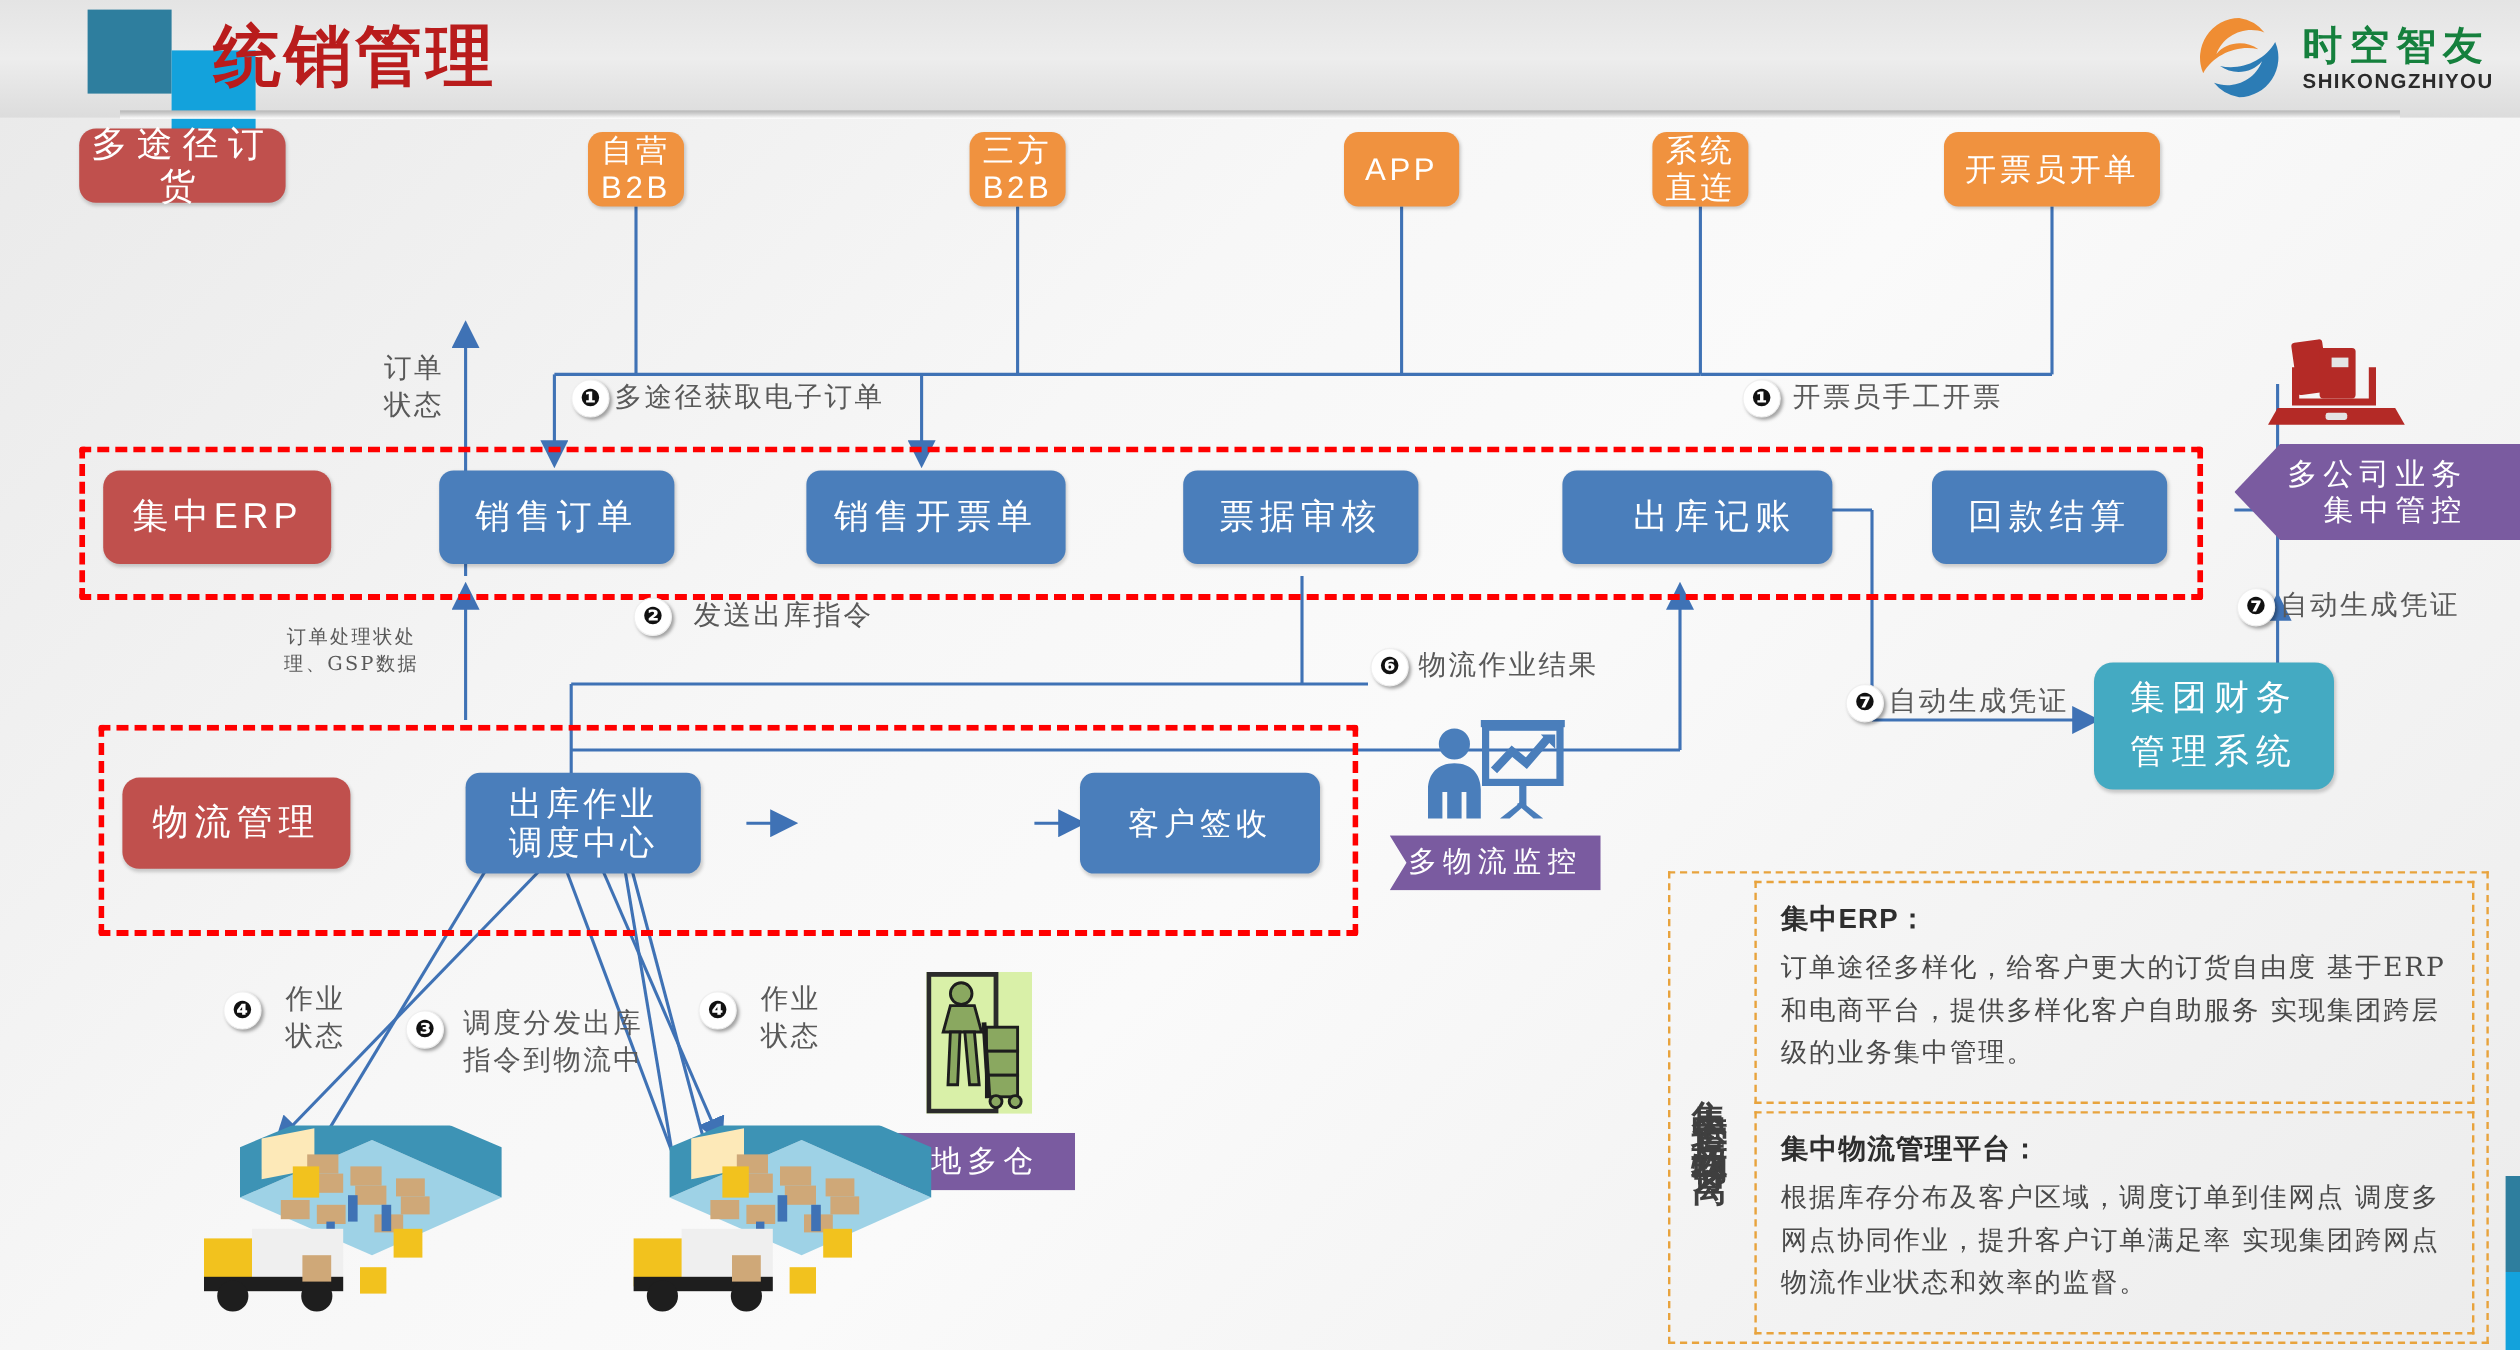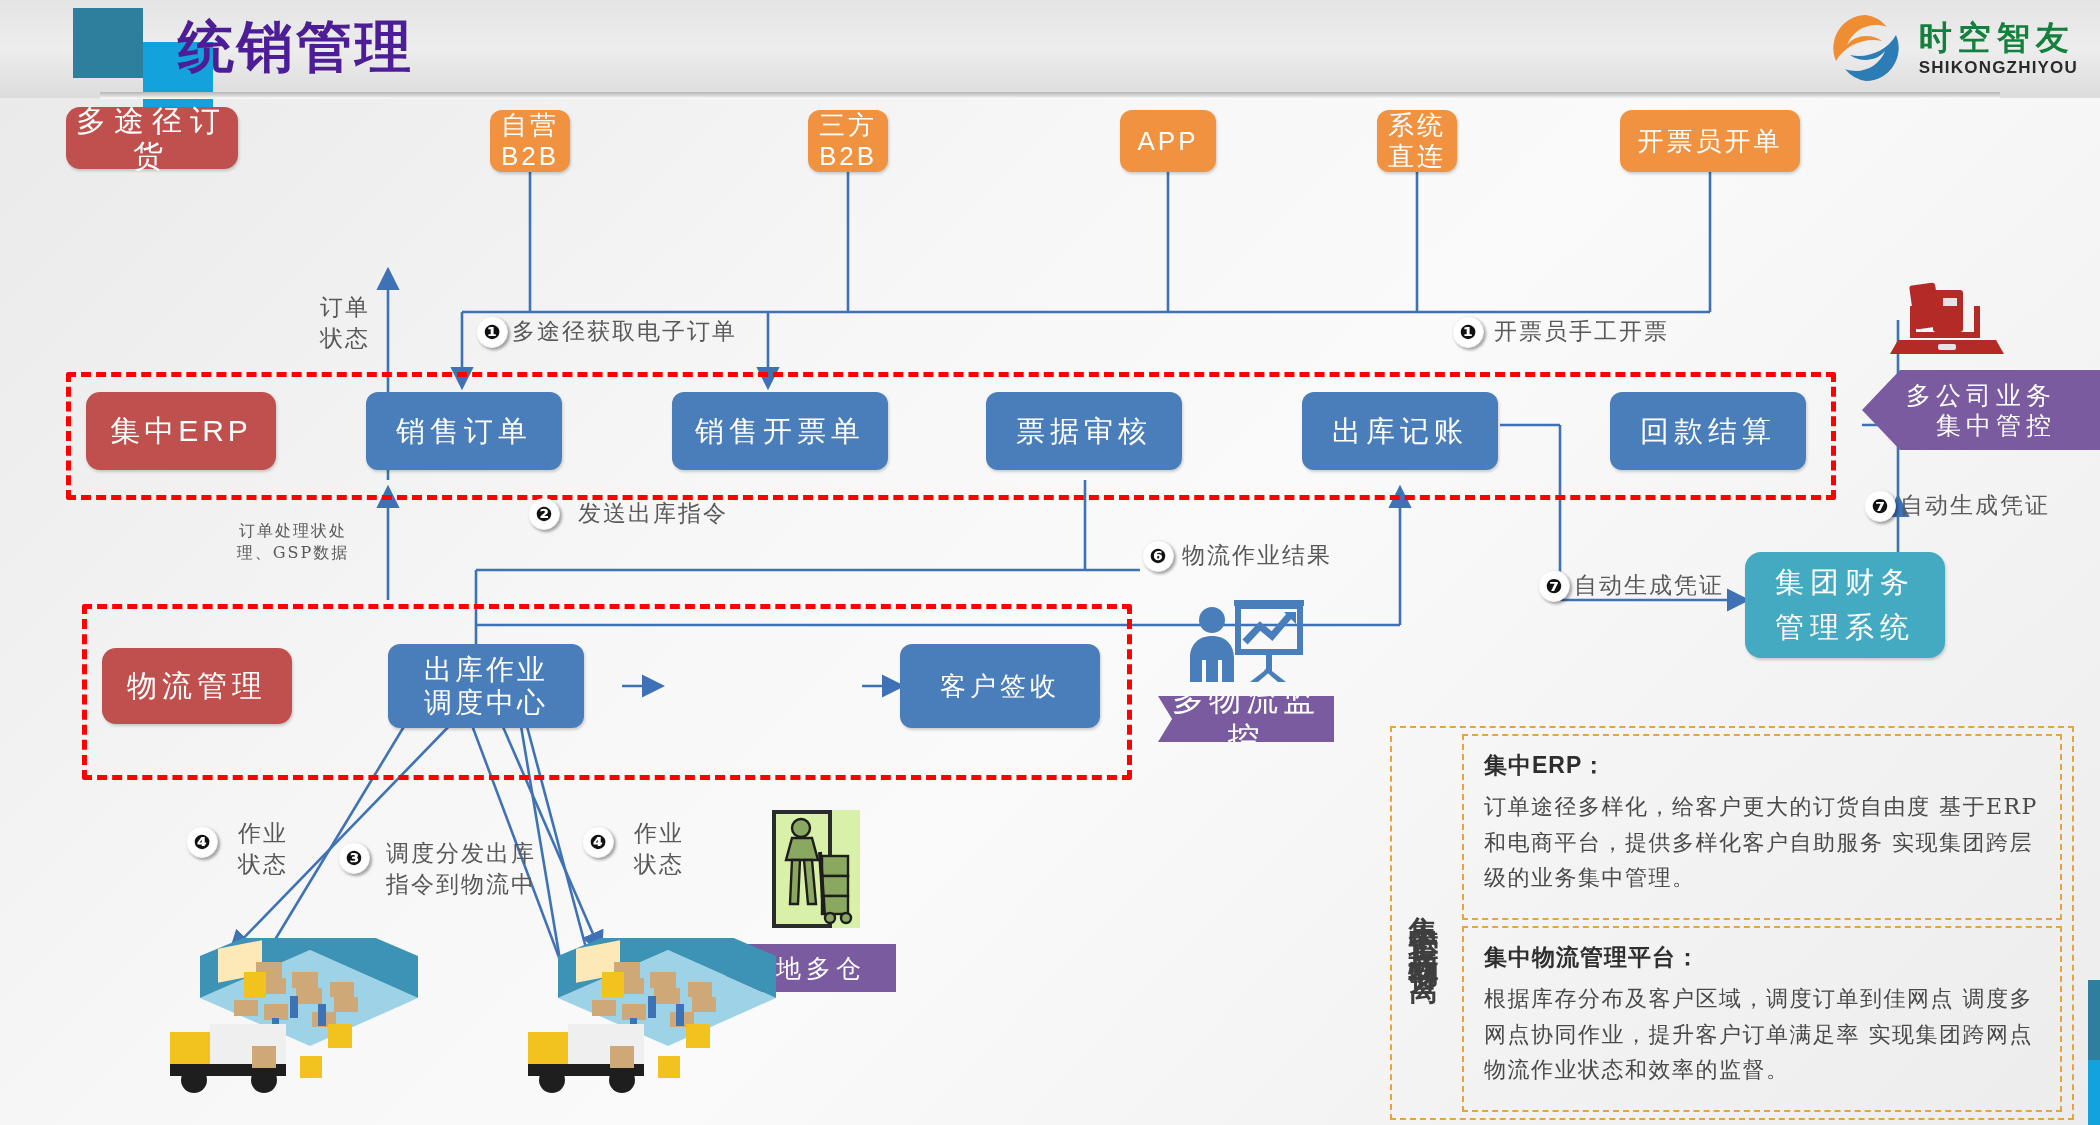--- a/index.html
+++ b/index.html
@@ -13,21 +13,21 @@
   .abs{position:absolute;}
 
   
   #header{left:0;top:0;width:2100px;height:98px;
     background:linear-gradient(180deg,#e4e4e4 0%,#ededed 50%,#dcdcdc 100%);}
   #hdr-rule{left:100px;top:92px;width:1900px;height:7px;
     background:linear-gradient(180deg,#b6b6b6 0%,#cfcfcf 40%,#ffffff 100%);}
   #sq-dark{left:73px;top:8px;width:70px;height:70px;background:#2e7e9e;}
   #sq-light{left:143px;top:42px;width:70px;height:70px;background:#13a2dc;}
   #page-title{left:178px;top:8px;width:700px;height:78px;
-    font-size:56px;font-weight:bold;color:#4c1d95;letter-spacing:3px;
+    font-size:56px;font-weight:bold;color:#b91c1c;letter-spacing:3px;
     line-height:78px;}
   #logo{right:22px;top:6px;height:84px;display:flex;align-items:center;gap:14px;}
   #logo-mark{width:78px;height:78px;position:relative;}
   #logo-text{display:flex;flex-direction:column;line-height:1;}
   #logo-cn{font-size:33px;font-weight:bold;color:#15803d;letter-spacing:6px;
     font-family:"DejaVu Serif",serif;}
   #logo-en{font-size:17px;font-weight:bold;color:#2a2a2a;letter-spacing:1.2px;margin-top:5px;}
 
   
   .node{
@@ -174,21 +174,21 @@
 直连</div>
   <div class="node orange" style="left:1620px;top:110px;width:180px;height:62px;">开票员开单</div>
 
   <div class="zone" style="left:66px;top:372px;width:1760px;height:118px;"></div>
 
   <div class="node red" style="left:86px;top:392px;width:190px;height:78px;letter-spacing:4px;">集中ERP</div>
 
   <div class="node blue" style="left:366px;top:392px;width:196px;height:78px;">销售订单</div>
   <div class="node blue" style="left:672px;top:392px;width:216px;height:78px;">销售开票单</div>
   <div class="node blue" style="left:986px;top:392px;width:196px;height:78px;">票据审核</div>
-  <div class="node blue" style="left:1302px;top:392px;width:196px;height:78px;">出库记账</div>
+  <div class="node blue" style="left:1302px;top:392px;width:196px;height:78px;padding-left:29px;">出库记账</div>
   <div class="node blue" style="left:1610px;top:392px;width:196px;height:78px;">回款结算</div>
 
   <div class="abs" style="left:1888px;top:278px;width:118px;height:82px;">
     <svg width="118" height="82" viewBox="0 0 118 82">
       <g fill="#b42a26">
         <rect x="24" y="6" width="26" height="44" rx="3" transform="rotate(-8 37 28)"></rect>
         <rect x="45" y="12" width="30" height="42" rx="3"></rect>
         <rect x="55" y="20" width="14" height="8" fill="#e4e4e4"></rect>
         <path d="M22 28 h6 v26 h58 V28 h6 v32 H22z"></path>
         <path d="M10 62 h98 l8 14 H2z"></path>
@@ -218,21 +218,21 @@
         <path d="M57 44 L72 28 L84 38 L102 17" stroke="#4a7ebb" stroke-width="7" fill="none"></path>
         <path d="M96 14 h12 v12z"></path>
         <rect x="78" y="54" width="6" height="20"></rect>
         <path d="M80 70 L62 84 h8 L84 72z"></path>
         <path d="M80 70 L98 84 h-8 L76 72z"></path>
         <circle cx="24" cy="22" r="13"></circle>
         <path d="M24 38 c-14 0 -22 9 -22 22 v24 h12 v-22 h4 v22 h12 v-22 h4 v22 h12 V60 c0-13 -8-22 -22-22z"></path>
       </g>
     </svg>
   </div>
-  <div class="chev right" style="left:1158px;top:696px;width:176px;height:46px;font-size:32px;">多物流监控</div>
+  <div class="chev right" style="left:1158px;top:696px;width:176px;height:46px;font-size:24px;">多物流监控</div>
 
   <div class="abs" style="left:772px;top:810px;width:88px;height:118px;background:#d9f0a8;">
     <svg width="88" height="118" viewBox="0 0 88 118">
       <rect x="2" y="2" width="56" height="114" fill="none" stroke="#2b2b2b" stroke-width="4"></rect>
       <g fill="#8aa860" stroke="#1d1d1d" stroke-width="2.4">
         <circle cx="29" cy="18" r="9"></circle>
         <path d="M20 28 h20 l6 22 h-32z"></path>
         <path d="M20 50 h8 l-2 44 h-8z"></path>
         <path d="M32 50 h8 l4 44 h-8z"></path>
         <rect x="50" y="46" width="26" height="20"></rect>

